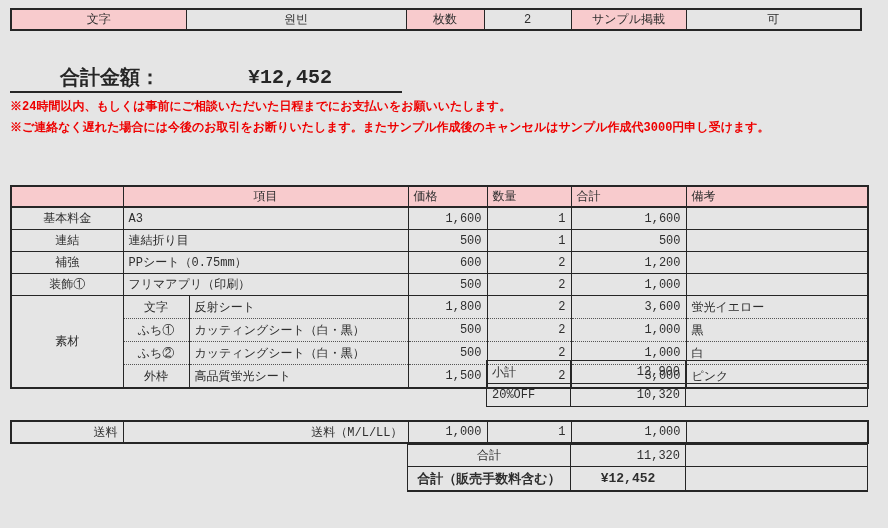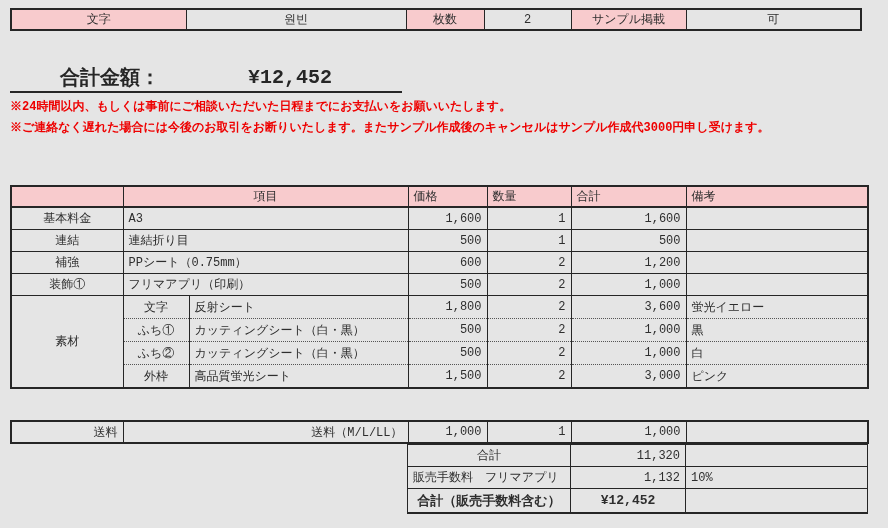--- a/index.html
+++ b/index.html
@@ -168,20 +168,39 @@
       <td class="c">外枠</td>
       <td>高品質蛍光シート</td>
       <td class="r">1,500</td>
       <td class="r">2</td>
       <td class="r">3,000</td>
       <td>ピンク</td>
     </tr>
   </tbody>
     </table>
 
+  <table class="sub-table">
+    <colgroup>
+        <col style="width:84px">
+        <col style="width:115px">
+        <col style="width:182px">
+      </colgroup>
+    <tbody>
+        <tr>
+      <td>小計</td>
+      <td class="r">12,900</td>
+      <td></td>
+    </tr>
+    <tr>
+      <td>20%OFF</td>
+      <td class="r">10,320</td>
+      <td></td>
+    </tr>
+  </tbody>
+    </table>
 
   <table class="ship-table">
     <colgroup>
       <col style="width:112px">
         <col style="width:285px">
         <col style="width:79px">
       <col style="width:84px">
         <col style="width:115px">
         <col style="width:182px">
     </colgroup>
@@ -202,25 +221,20 @@
         <col style="width:163px">
         <col style="width:115px">
         <col style="width:182px">
       </colgroup>
     <tbody>
         <tr>
       <td class="c">合計</td>
       <td class="r">11,320</td>
       <td></td>
     </tr>
-    <tr>
-      <td>販売手数料　フリマアプリ</td>
-      <td class="r">1,132</td>
-      <td>10%</td>
-    </tr>
     <tr class="grand">
       <td class="c b">合計（販売手数料含む）</td>
       <td class="c b">¥12,452</td>
       <td></td>
     </tr>
   </tbody>
     </table>
 
 </div>
 

